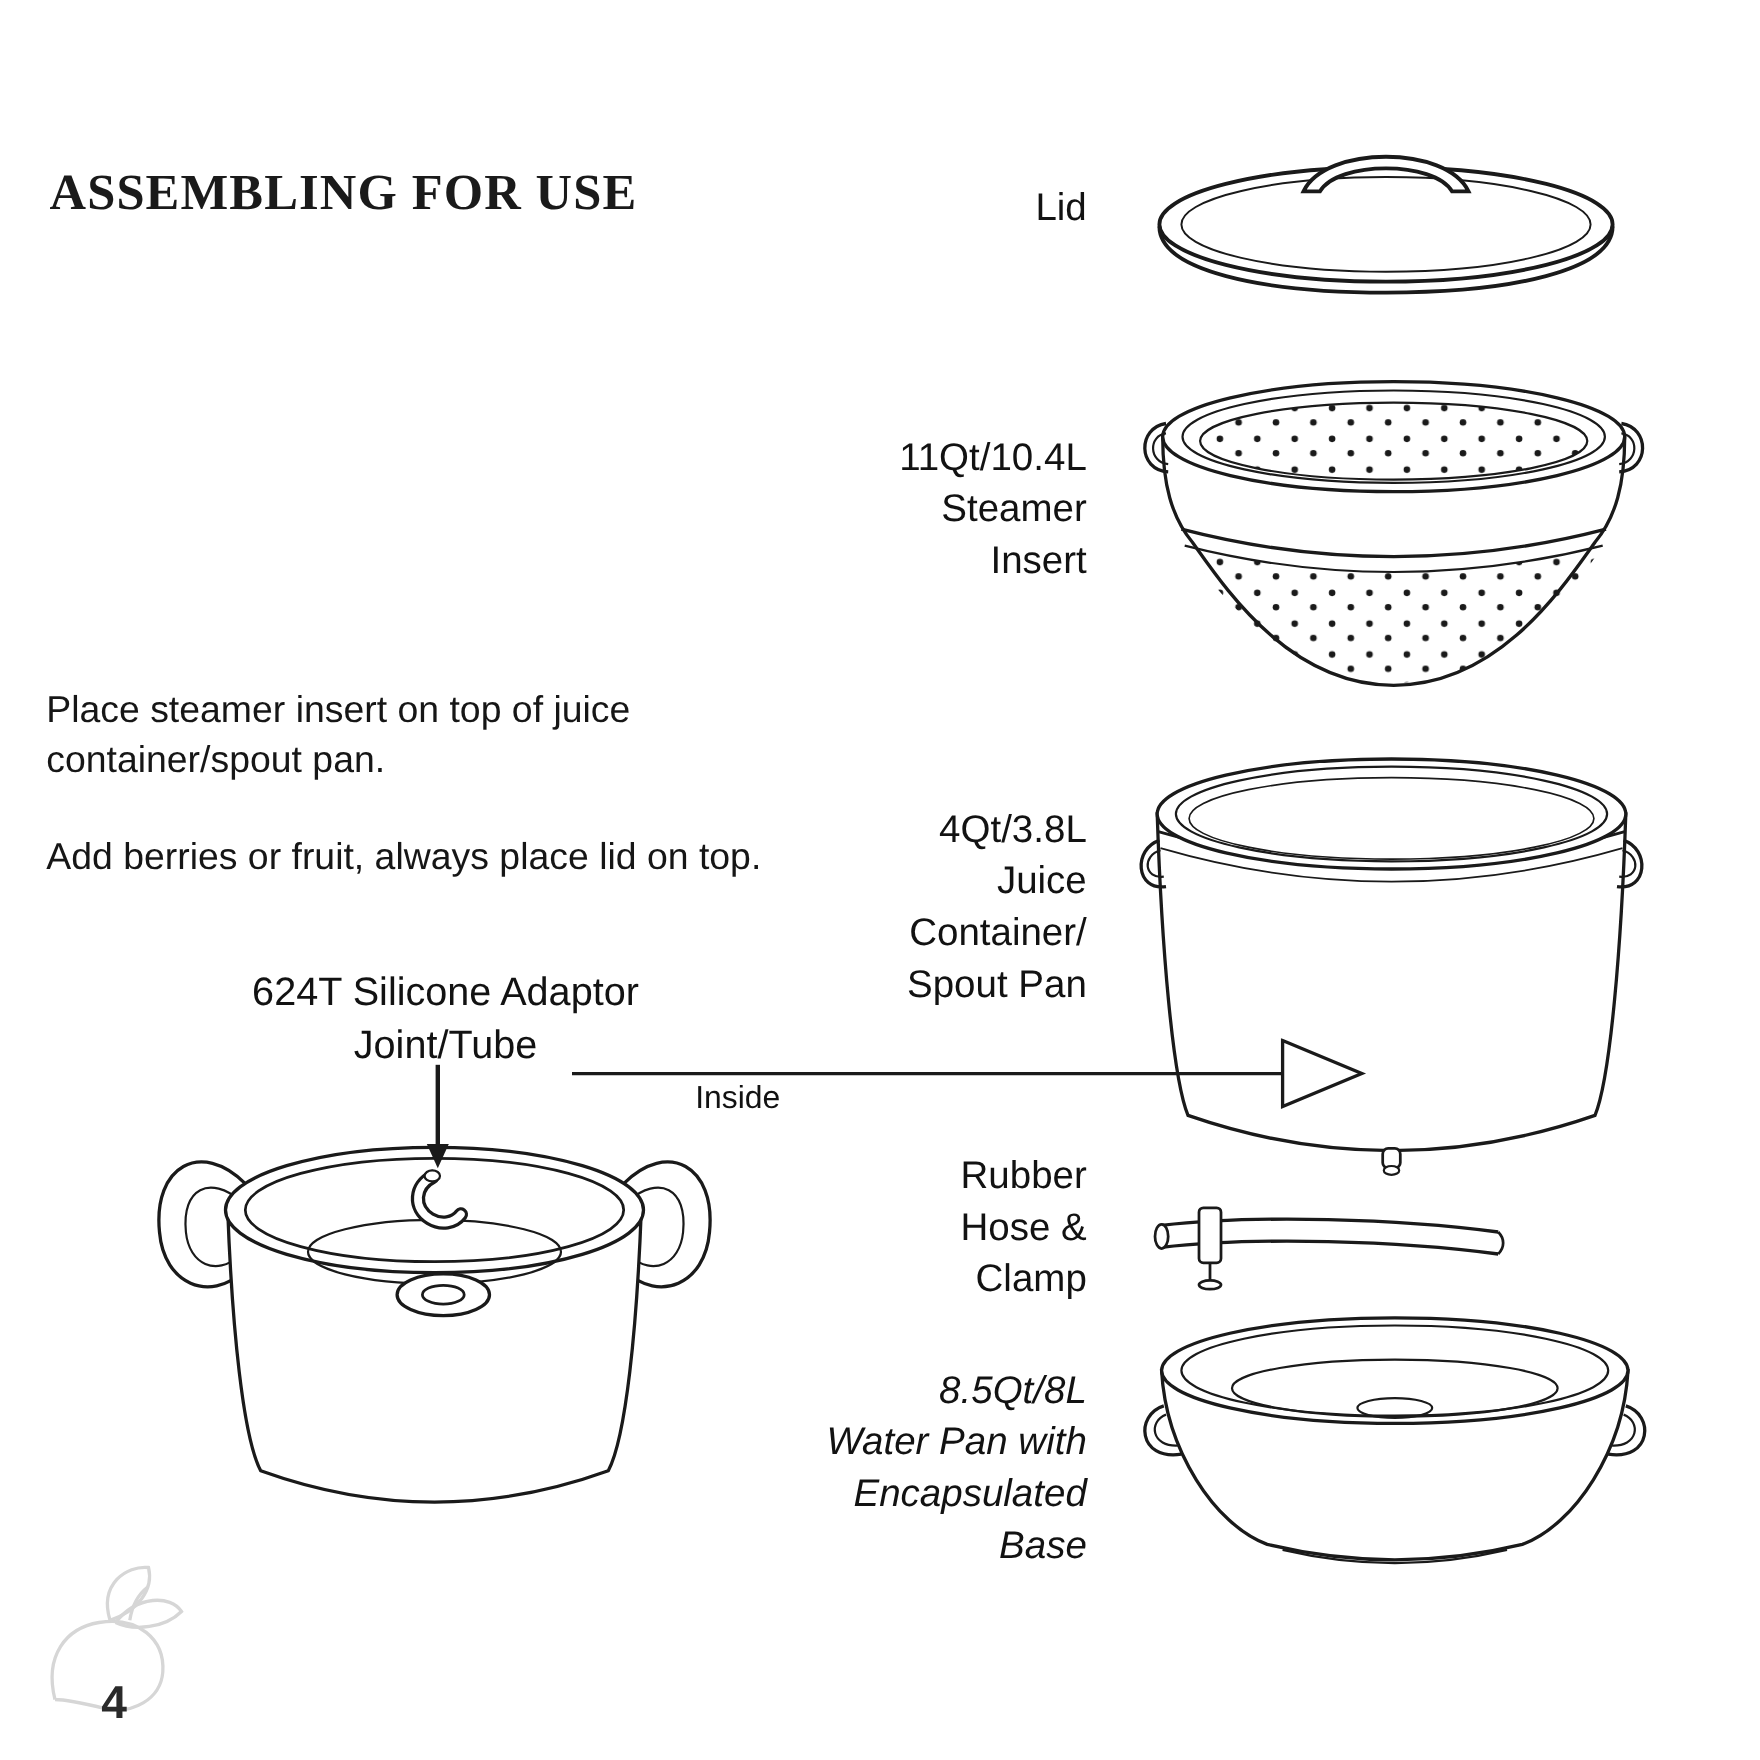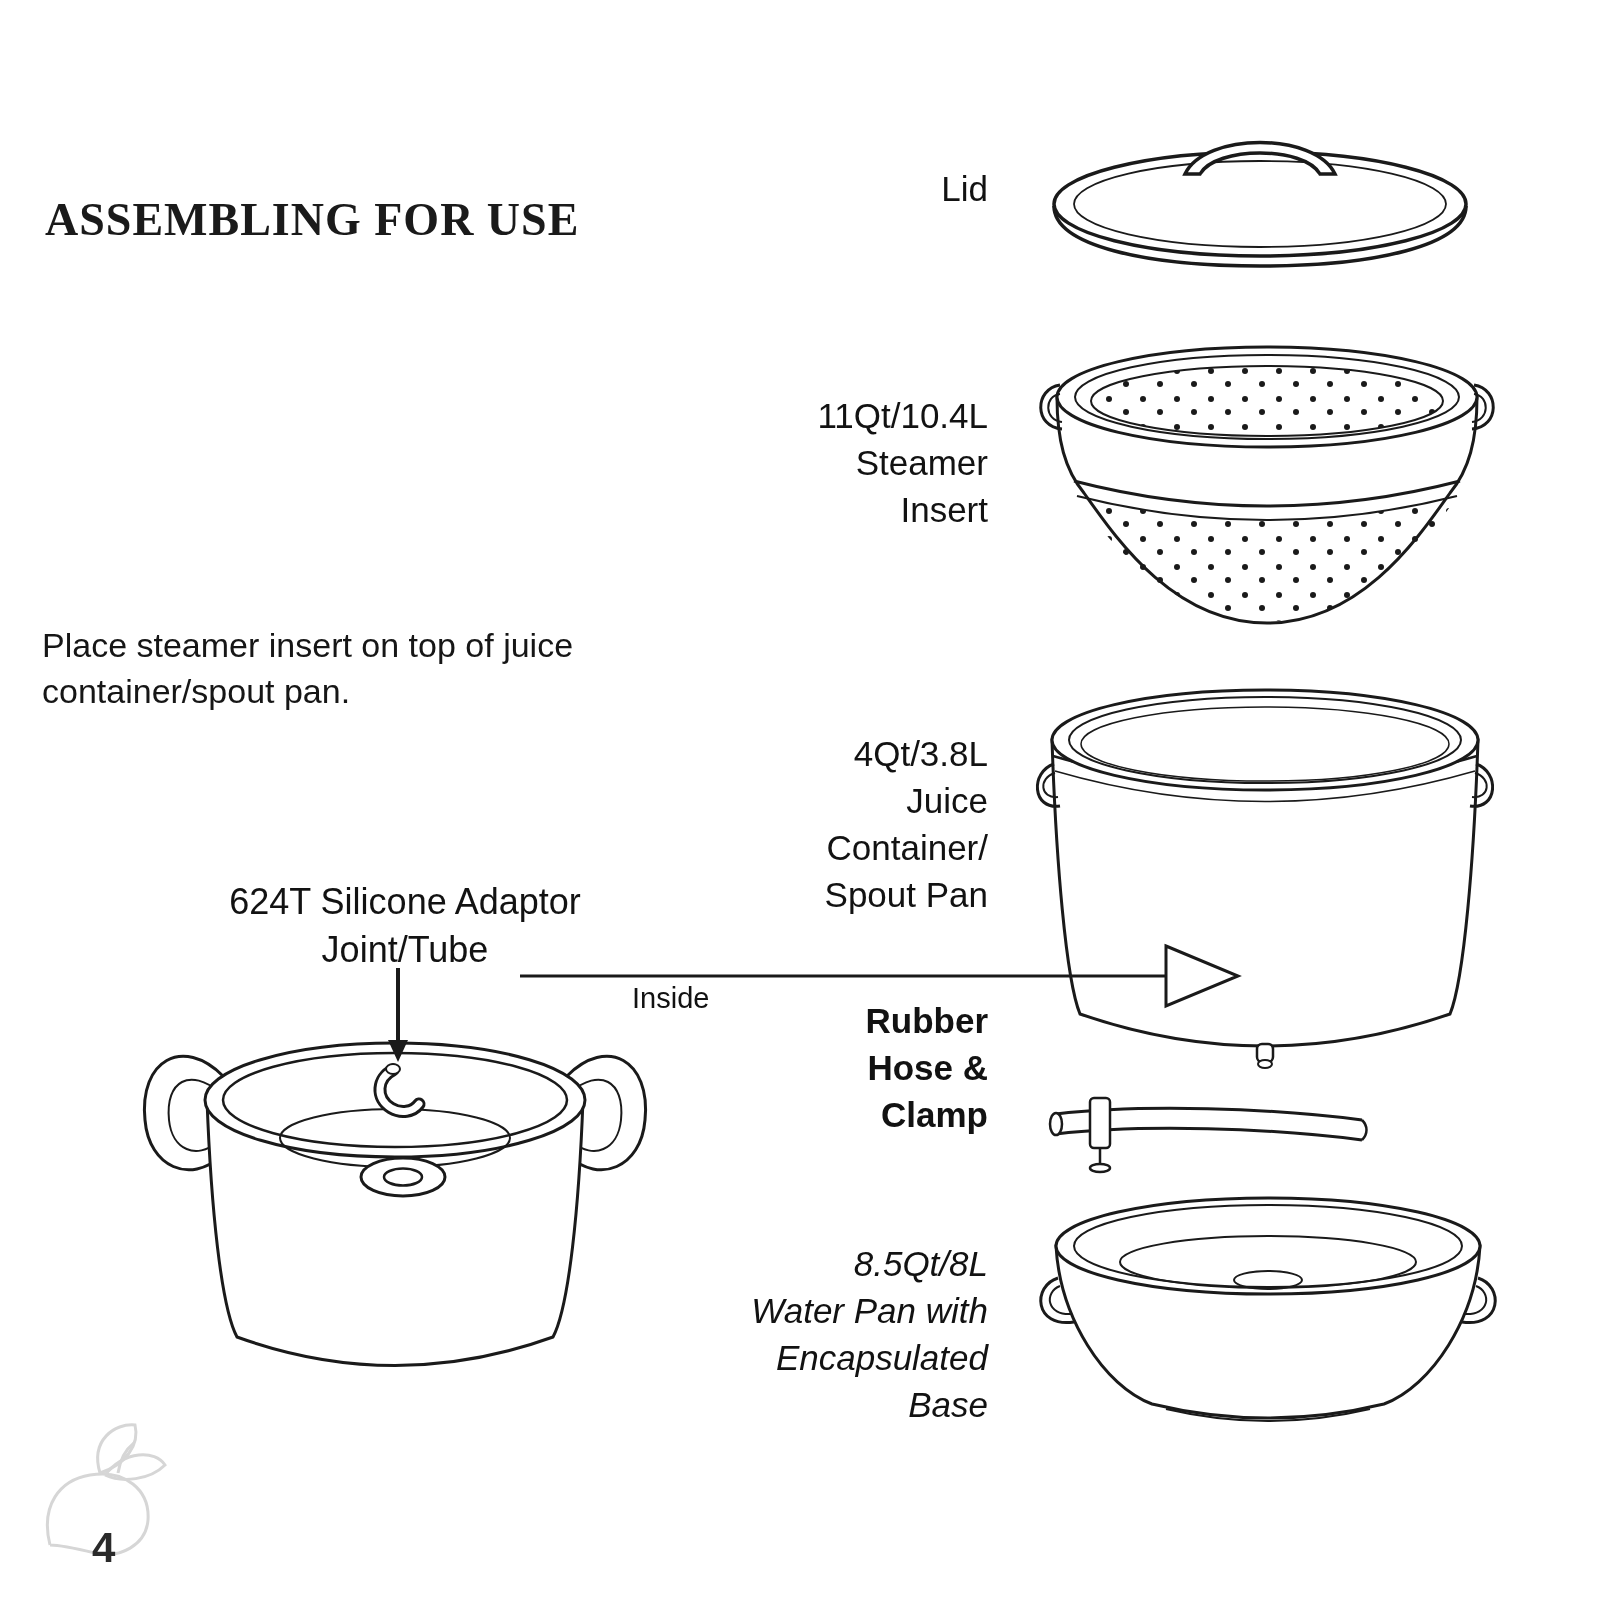--- a/index.html
+++ b/index.html
@@ -7,38 +7,38 @@
     position:relative;
     width:1600px;height:1600px;
     background:#ffffff;
     font-family:"Liberation Sans", sans-serif;
     color:#151515;
     overflow:hidden;
   }
   .title{
     position:absolute;left:45px;top:148px;
     font-family:"Liberation Serif", serif;
-    font-weight:bold;font-size:46px;letter-spacing:1px;color:#1a1a1a;margin-top:45px;
+    font-weight:bold;font-size:46px;letter-spacing:1px;color:#1a1a1a;
   }
   .body-text{
     position:absolute;left:42px;width:790px;
     font-size:34px;line-height:46px;white-space:pre-line;color:#161616;
   }
   .p1{top:252px;}
   .p2{top:352px;}
   .p3{top:622px;}
   .p4{top:756px;}
   .rlabel{
     position:absolute;right:612px;text-align:right;
     font-size:35px;line-height:47px;white-space:pre-line;color:#121212;
   }
   .lbl-lid{top:165px;margin-left:48px;}
   .lbl-steamer{top:392px;}
   .lbl-juice{top:730px;}
-  .lbl-hose{top:997px;font-weight:bold;}
+  .lbl-hose{top:1045px;}
   .lbl-water{top:1240px;font-style:italic;}
   .adaptor-label{
     position:absolute;left:130px;top:878px;width:550px;
     text-align:center;font-size:36px;line-height:48px;white-space:pre-line;color:#121212;
   }
   .inside-label{
     position:absolute;left:632px;top:982px;
     font-size:29px;color:#121212;
   }
   .page-number{
@@ -51,20 +51,21 @@
 </style>
 </head>
 <body>
 
 <div class="page">
 
   <div class="title">ASSEMBLING FOR USE</div>
 
   <div class="body-text p3">Place steamer insert on top of juice
 container/spout pan.</div>
+  <div class="body-text p4">Add berries or fruit, always place lid on top.</div>
 
   <div class="rlabel lbl-lid">Lid</div>
   <div class="rlabel lbl-steamer">11Qt/10.4L
 Steamer
 Insert</div>
   <div class="rlabel lbl-juice">4Qt/3.8L
 Juice
 Container/
 Spout Pan</div>
   <div class="rlabel lbl-hose">Rubber

